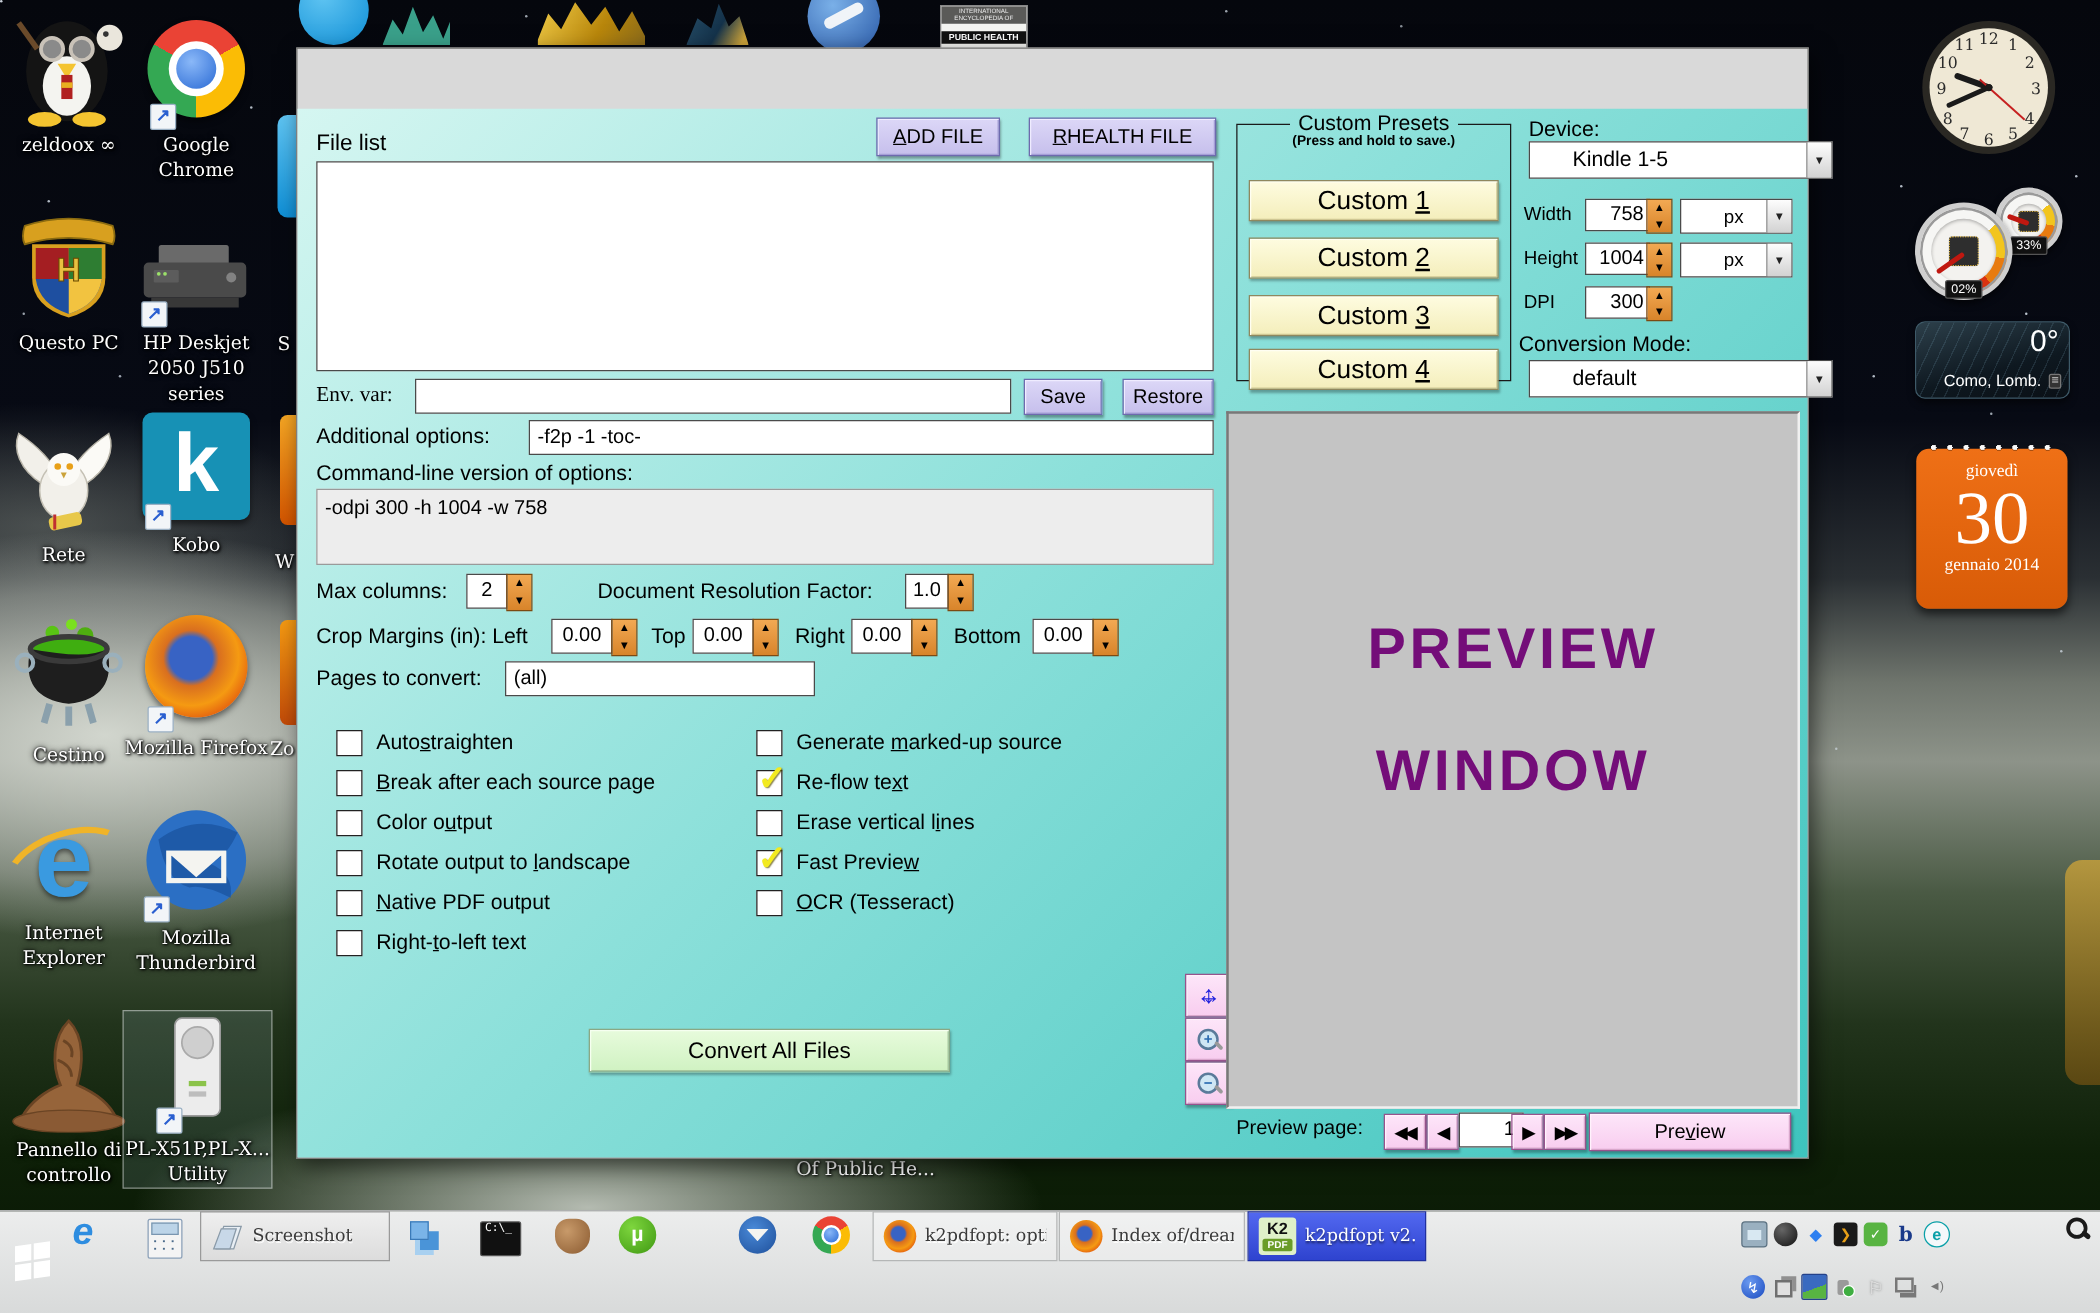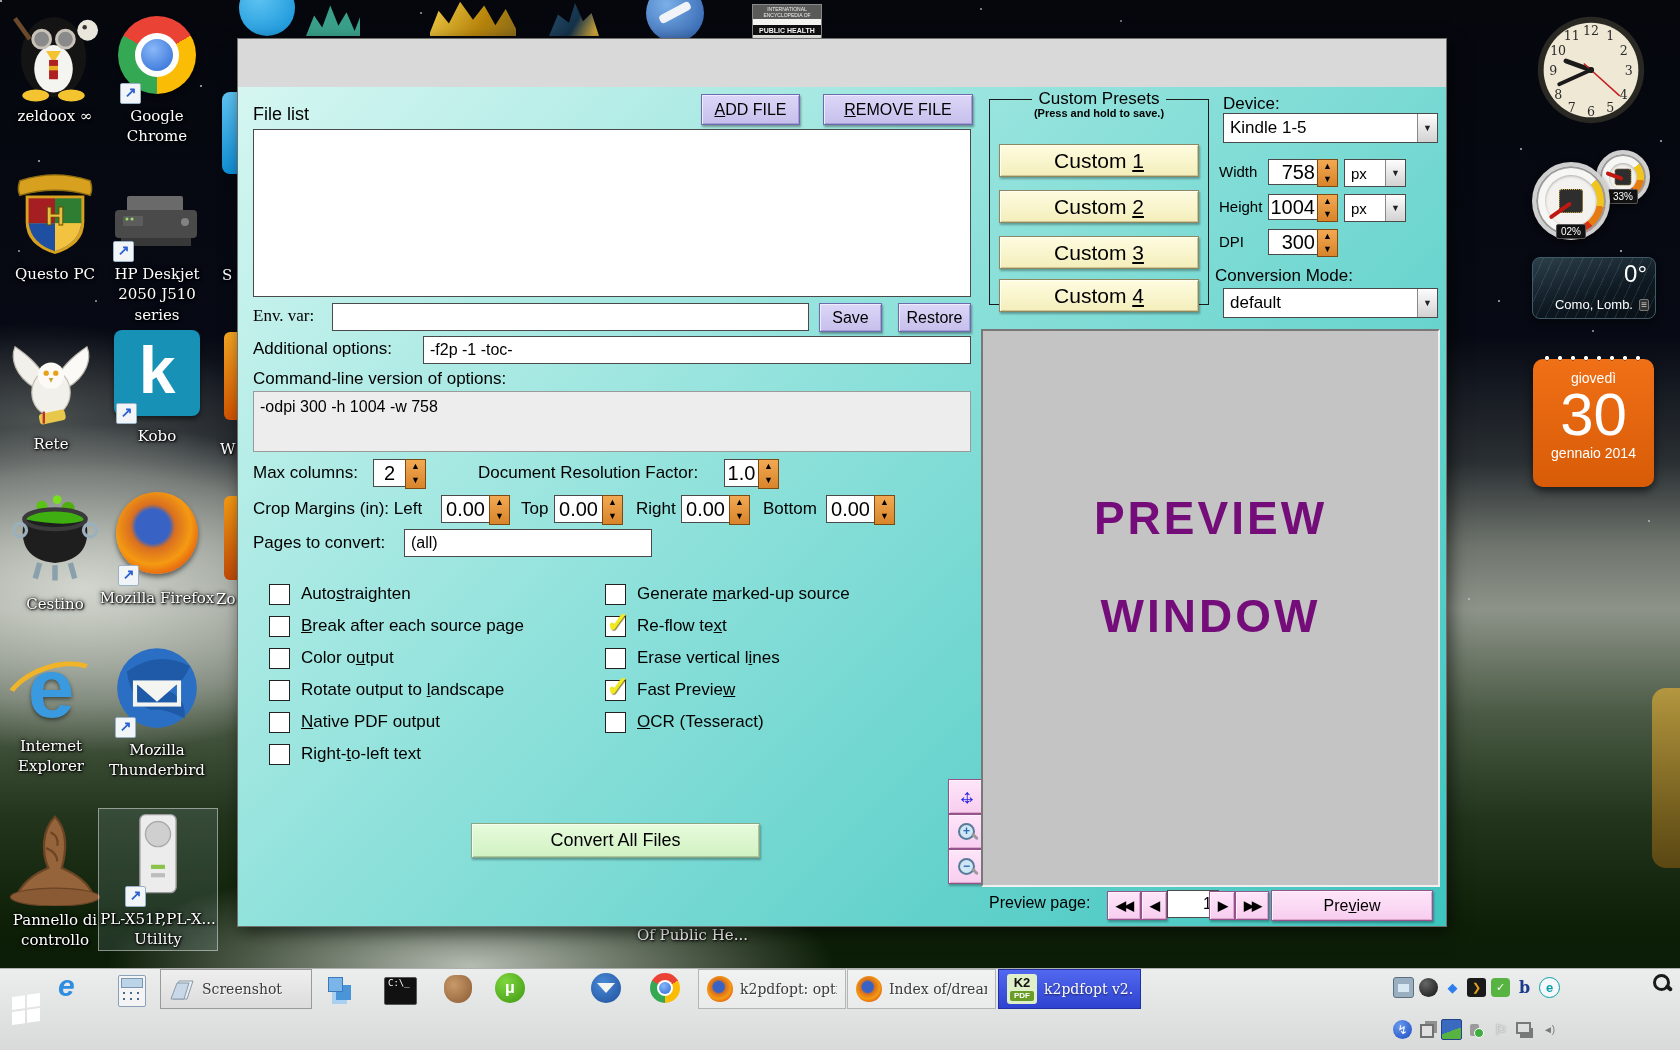--- a/index.html
+++ b/index.html
@@ -44,21 +44,21 @@
   .gauge::before{content:"";position:absolute;inset:9px;background:#f3f2ef;border-radius:50%;box-shadow:inset 0 1px 3px rgba(0,0,0,.3);}
   .gchip{position:absolute;left:50%;top:50%;transform:translate(-50%,-50%);background:#2e2e2e;border:1px dotted #d8b040;border-radius:3px;}
   .gneedle{position:absolute;left:50%;top:50%;height:4px;background:#c01810;border-radius:2px;transform-origin:0 50%;}
   .gpct{position:absolute;left:50%;transform:translateX(-50%);background:#111;color:#fff;font-size:10px;padding:1px 4px;border-radius:2px;border:1px solid #555;}
   #weather{position:absolute;left:1532px;top:257px;width:122px;height:60px;border-radius:8px;border:1px solid #3e5a68;color:#fff;
     background:repeating-linear-gradient(115deg,rgba(140,190,215,.14) 0 1px,transparent 1px 9px),linear-gradient(165deg,#2c3f4a,#0e1820 60%,#0a1016);box-shadow:0 3px 6px rgba(0,0,0,.5);}
   #weather .temp{position:absolute;right:8px;top:2px;font-size:24px;font-weight:300;}
   #weather .loc{position:absolute;right:22px;bottom:6px;font-size:13px;}
   #weather .wmenu{position:absolute;right:6px;bottom:7px;font-size:10px;color:#ccc;border:1px solid #777;border-radius:2px;padding:0 1px;line-height:10px;background:#333;}
   #calendar{position:absolute;left:1533px;top:359px;width:121px;height:128px;border-radius:10px;color:#fff;text-align:center;
-    background:linear-gradient(180deg,#ef7016,#d85b07);box-shadow:0 4px 8px rgba(0,0,0,.6);}
+    background:linear-gradient(180deg,#ef7016,#d85b07);box-shadow:0 4px 8px rgba(0,0,0,.6);font-family:Liberation Serif, serif;}
   #calendar .rings{height:13px;margin:-6px 8px 0;background:radial-gradient(circle 3.5px at 6px 5px,#fafafa 60%,rgba(0,0,0,.35) 61% 75%,transparent 76%);background-size:13px 13px;background-repeat:repeat-x;}
   #calendar .wd{font-size:14px;margin-top:4px;}
   #calendar .dy{font-size:60px;line-height:.95;font-weight:400;}
   #calendar .my{font-size:14px;margin-top:2px;}
   
   #win{position:absolute;left:237px;top:38px;width:1208px;height:887px;border:1px solid #70706e;box-shadow:4px 5px 16px rgba(0,0,0,.55);background:#d9d9d9;}
   #titlebar{height:28px;background:linear-gradient(#f0f0f0,#d4d4d4);position:relative;border-bottom:1px solid #c2c2c2;}
   #titlebar .appico{position:absolute;left:7px;top:6px;width:15px;height:15px;background:#58c4be;border:1px solid #6a8a88;box-shadow:inset 2px 2px 0 #eaf8f6;}
   #titlebar .ttl{display:block;text-align:center;font-size:14px;color:#1a1a1a;line-height:27px;}
   .lights{position:absolute;right:22px;top:8px;display:flex;gap:10px;}
@@ -68,25 +68,25 @@
   .lbl{font-size:17px;color:#000;white-space:nowrap;}
   .lbl17b{font-size:18px;color:#000;}
   .u{text-decoration:underline;}
   .wbtn{background:linear-gradient(180deg,#dcd7f7,#c6bfec);border:1px solid #6e6aae;box-shadow:inset 1px 1px 0 #efecff,inset -1px -1px 0 #a59ed6,1px 2px 2px rgba(0,0,0,.35);
     font-size:16px;color:#000;text-align:center;display:flex;align-items:center;justify-content:center;cursor:default;}
   .cbtn{background:linear-gradient(180deg,#fefce0,#f4eebb);border:1px solid #8f885f;box-shadow:inset 1px 1px 0 #fffef2,inset -1px -1px 0 #cfc793,1px 2px 2px rgba(0,0,0,.3);
     font-size:21px;display:flex;align-items:center;justify-content:center;}
   .pbtn{background:linear-gradient(180deg,#fde6f9,#f8cdef);border:1px solid #97538d;box-shadow:inset 1px 1px 0 #fff2fc,inset -1px -1px 0 #d9a8cc,1px 2px 2px rgba(0,0,0,.3);
     display:flex;align-items:center;justify-content:center;}
   .whitebox{background:#fff;border:1px solid #4a4a4a;}
-  .vb{background:#fff;border:1px solid #4a4a4a;font-size:20px;display:flex;align-items:center;justify-content:center;}
+  .vb{background:#fff;border:1px solid #4a4a4a;font-size:16px;display:flex;align-items:center;justify-content:center;}
   .inp{background:#fff;border:1px solid #4a4a4a;font-size:16px;font-family:"Liberation Sans",sans-serif;padding:0 6px;outline:none;}
   .spin{width:19px;display:flex;flex-direction:column;border:1px solid #7c4a12;background:linear-gradient(#f2a953,#d8842a);}
   .spin span{flex:1;font-size:9px;line-height:12px;text-align:center;color:#000;}
-  .dd{background:#fff;border:1px solid #4a4a4a;display:flex;align-items:center;}
+  .dd{background:#fff;border:1px solid #4a4a4a;display:flex;align-items:center;padding-left:28px;}
   .dd .ddv{flex:1;font-size:17px;padding-left:6px;white-space:nowrap;overflow:hidden;}
   .dd .ddb{width:19px;align-self:stretch;background:linear-gradient(#fdfdfd,#d2d2d2);border-left:1px solid #888;font-size:9px;display:flex;align-items:center;justify-content:center;color:#222;}
   .chk{display:flex;align-items:center;height:22px;}
   .chk .box{width:19px;height:19px;background:#fff;border:1px solid #222;}
   .chk .ck{position:absolute;left:1px;top:-9px;color:#f2ea1f;font-size:28px;font-weight:bold;text-shadow:1px 1px 1px rgba(90,80,0,.7);}
   .chk .cl{margin-left:11px;font-size:17px;white-space:nowrap;}
   #presets{position:absolute;left:751px;top:2px;width:218px;height:214px;border:1px solid #1a1a1a;margin:0;padding:0;}
   #presets legend{margin:0 auto;padding:0 7px;font-size:17px;text-align:center;}
   #presets .sub{display:block;text-align:center;font-size:11px;font-weight:bold;margin-top:-2px;}
   #presets .cbtn{position:absolute;left:9px;width:198px;height:31px;}
@@ -342,21 +342,21 @@
 </div>
 
 <div id="win">
   <div id="content">
 
     <span class="abs lbl17b" style="left:15px;top:17px;">File list</span>
     <div class="abs wbtn" style="left:463px;top:7px;width:97px;height:29px;">
       <span><span class="u">A</span><span>DD FILE</span></span>
     </div>
     <div class="abs wbtn" style="left:585px;top:7px;width:148px;height:29px;">
-      <span><span class="u">R</span><span>EMOVE FILE</span></span>
+      <span><span class="u">R</span><span>HEALTH FILE</span></span>
     </div>
     <div class="abs whitebox" style="left:15px;top:42px;width:716px;height:166px;"></div>
 
     <span class="abs lbl" style="left:15px;top:219px;font-family:Liberation Serif, serif;">Env. var:</span>
     <input class="abs inp" style="left: 94px; top: 216px; width: 463px; height: 26px;" value="">
     <div class="abs wbtn" style="left:581px;top:216px;width:61px;height:27px;">
         <span>Save</span>
       </div>
     <div class="abs wbtn" style="left:660px;top:216px;width:71px;height:27px;">
         <span>Restore</span>

